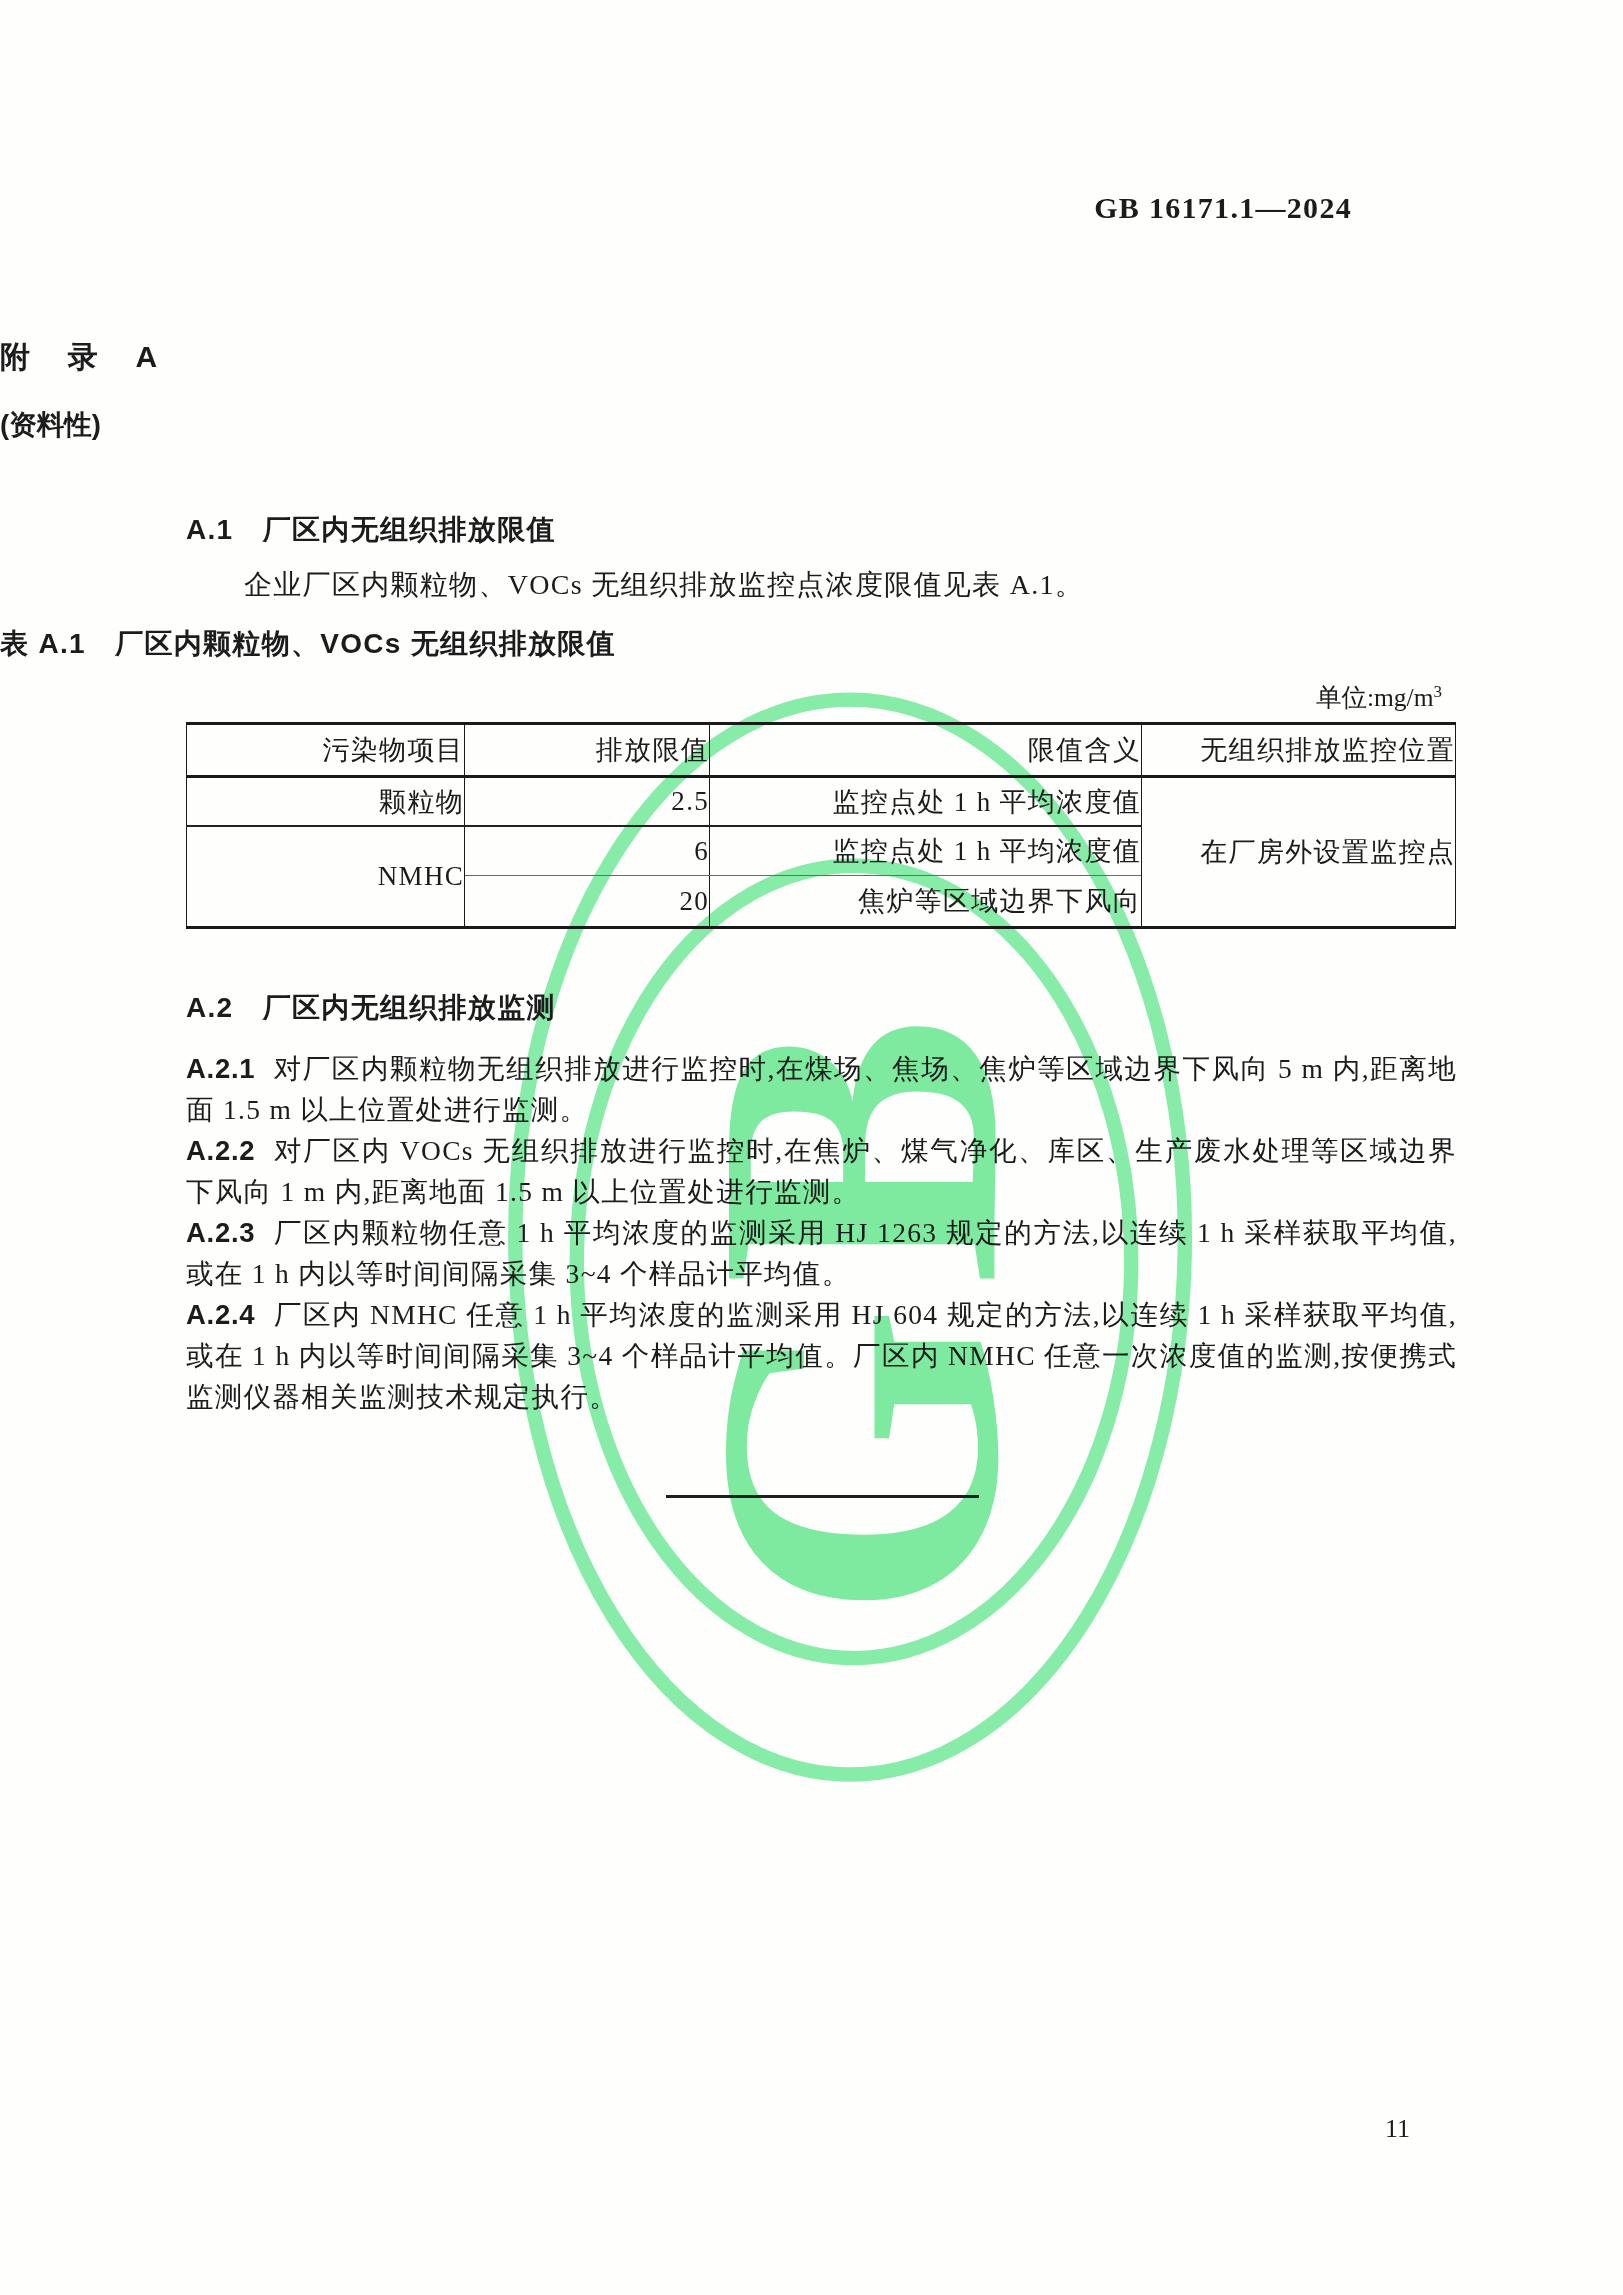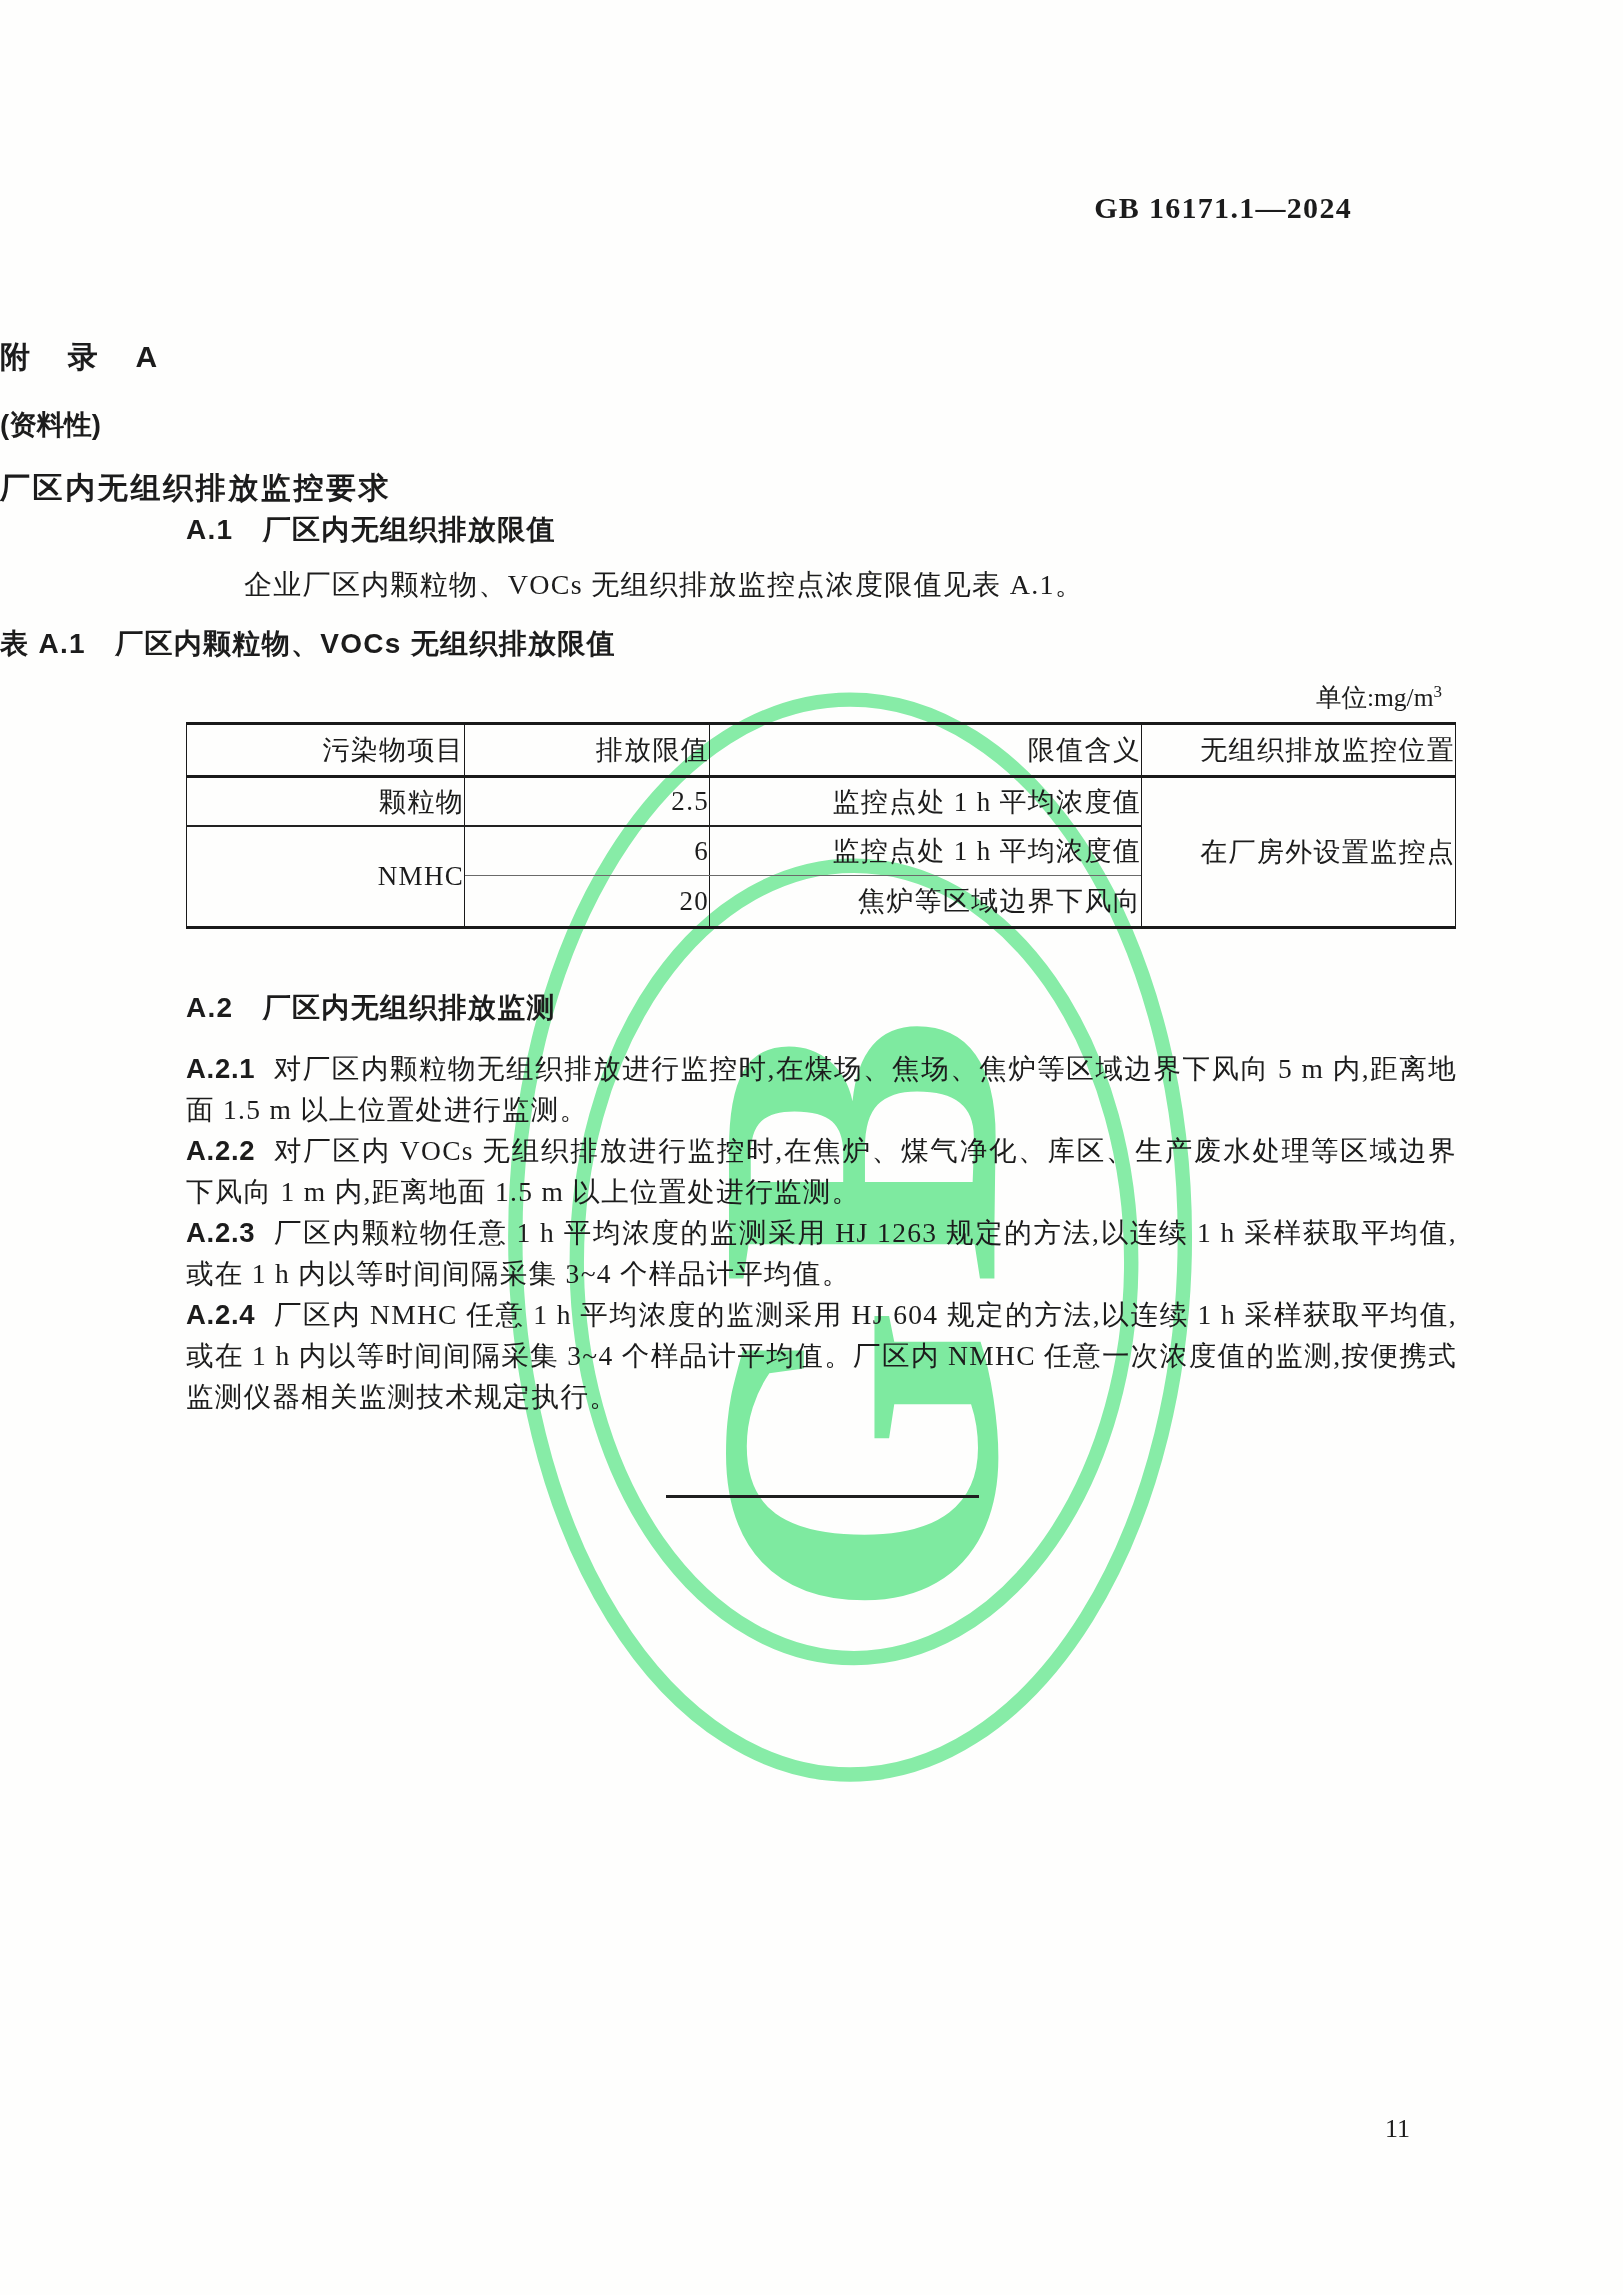--- a/index.html
+++ b/index.html
@@ -63,21 +63,20 @@
     <ellipse cx="1306" cy="1930" rx="424" ry="606" fill="none" stroke-width="22" stroke="#87eca7"></ellipse>
     <text x="1312" y="2000" transform="rotate(-90 1312 2000)" text-anchor="middle" dominant-baseline="central" font-family="'Liberation Serif','DejaVu Serif',serif" font-weight="bold" font-size="620" letter-spacing="30" fill="#7eeaa0">GB</text>
   </svg>
 
   <div class="content">
 
     <div class="abs header-code">GB 16171.1—2024</div>
 
     <div class="abs center t1 heading-font">附　录　A</div>
     <div class="abs center t2 heading-font">(资料性)</div>
-    <div class="abs center t3 heading-font">厂区内无组织排放监控要求</div>
 
     <div class="abs a1-heading heading-font">A.1　厂区内无组织排放限值</div>
     <div class="abs a1-para">企业厂区内颗粒物、VOCs 无组织排放监控点浓度限值见表 A.1。</div>
 
     <div class="abs center caption heading-font">表 A.1　厂区内颗粒物、VOCs 无组织排放限值</div>
 
     <div class="abs unit"><span>单位:mg/m</span><sup>3</sup></div>
 
     <div class="abs tblwrap">
       <table class="limits">

